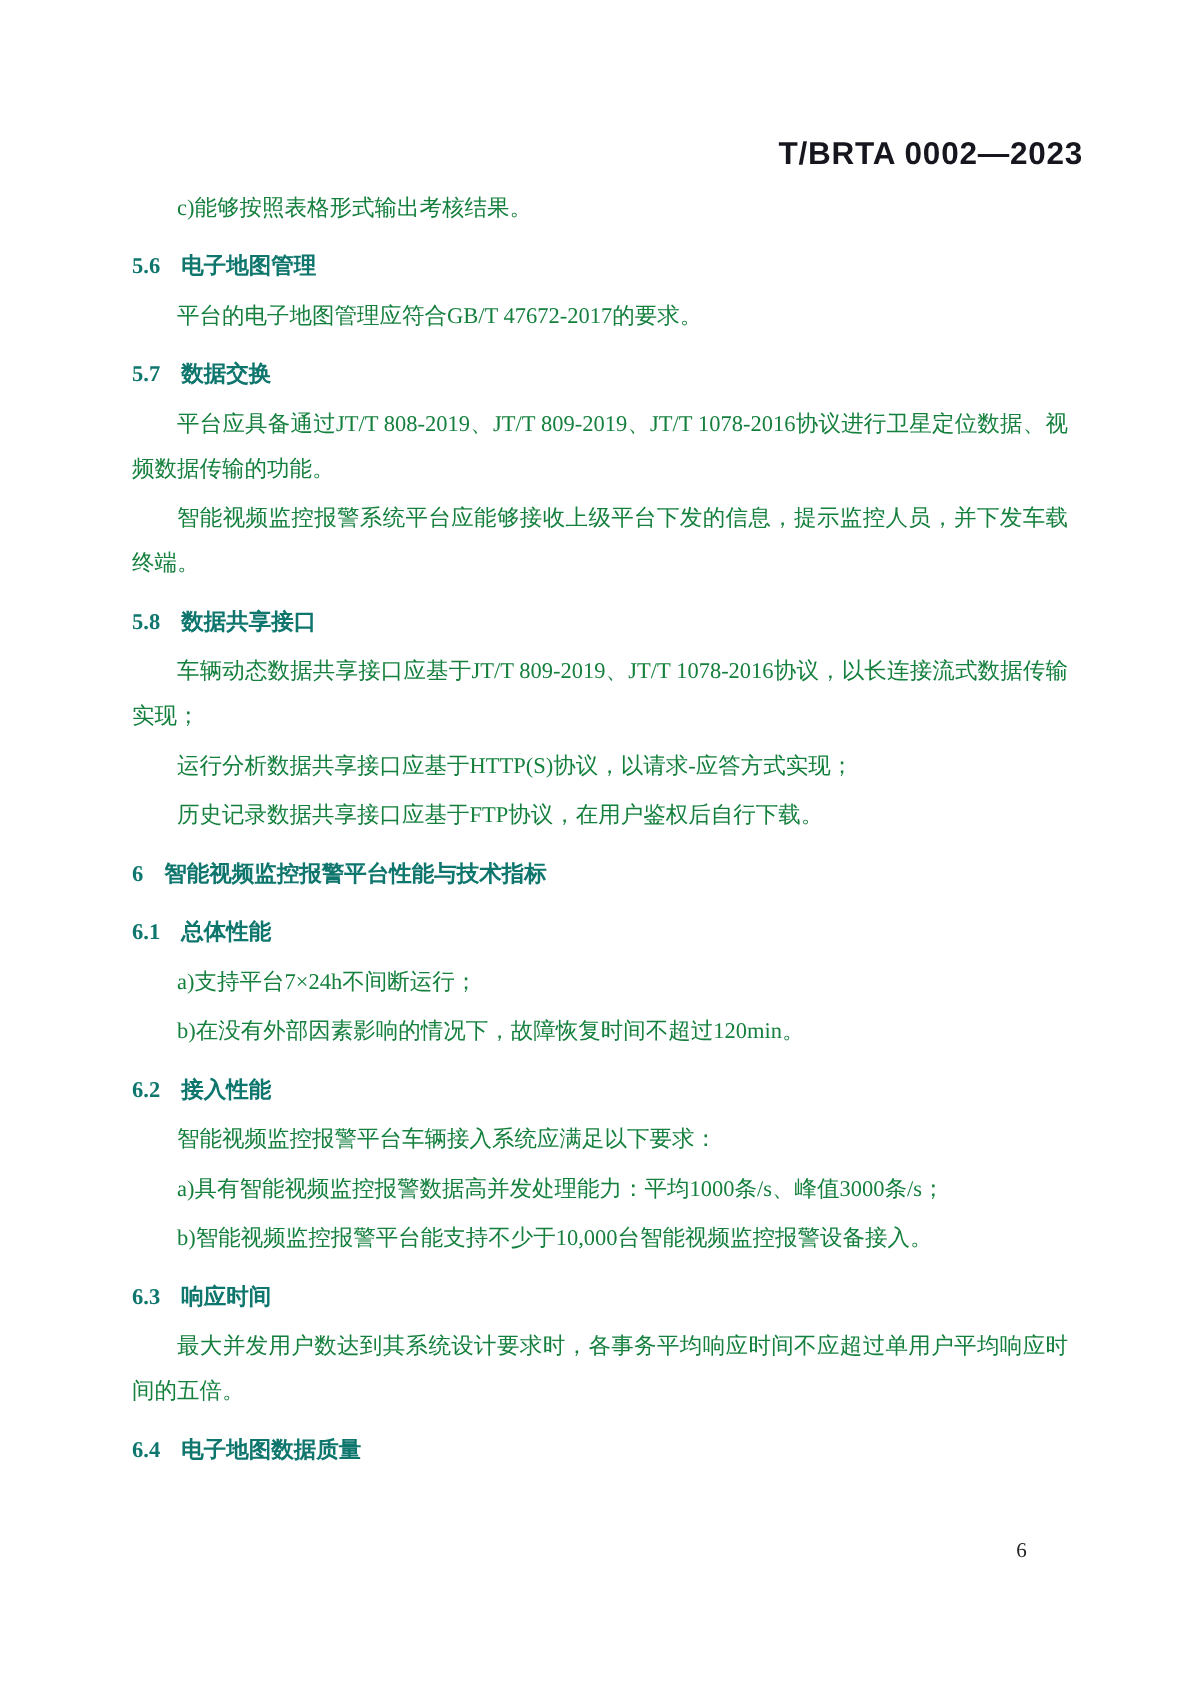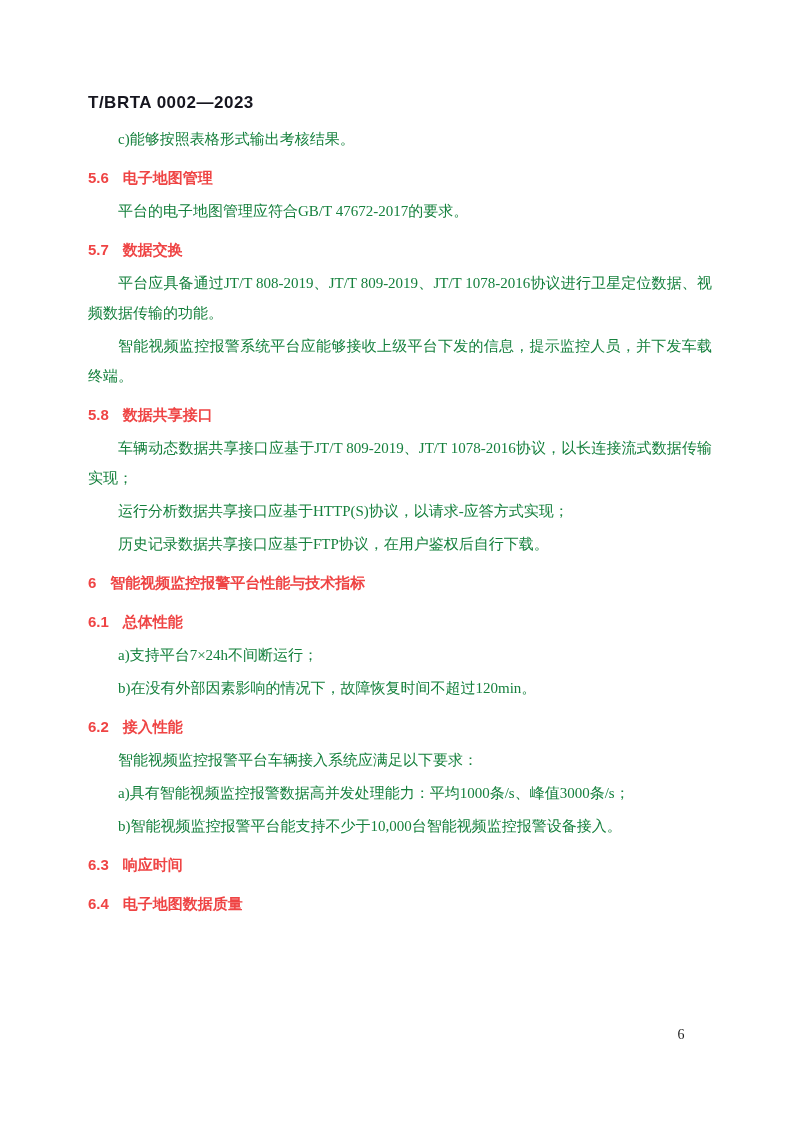--- a/index.html
+++ b/index.html
@@ -12,26 +12,26 @@
     width: 794px;
     height: 1123px;
     background: #ffffff;
     color: #1c1c1c;
     font-family: "Liberation Serif", serif;
     overflow: hidden;
   }
   .doc-header {
     position: absolute;
     top: 94px;
-    left: 88px;
+    left: 100px;
     width: 622px;
-    text-align: left;
+    text-align: right;
     font-family: "Liberation Sans", sans-serif;
     font-weight: 600;
-    font-size: 17px;
+    font-size: 21px;
     letter-spacing: 0.5px;
     color: #16161f;
     line-height: 18px;
   }
   .doc-body {
     position: absolute;
     top: 124px;
     left: 88px;
     width: 624px;
   }
@@ -42,22 +42,22 @@
     text-align: justify;
     text-indent: 2em;
     color: #15803d;
     overflow-wrap: anywhere;
   }
   .heading {
     margin: 9px 0 3px 0;
     font-size: 15px;
     line-height: 30px;
     font-weight: bold;
-    font-family: Liberation Sans, sans-serif;
-    color: #ef4444;
+    font-family: Liberation Serif, serif;
+    color: #0f766e;
   }
   .heading .num {
     display: inline-block;
     margin-right: 14px;
   }
   .page-number {
     position: absolute;
     top: 1026px;
     left: 641px;
     width: 80px;
@@ -103,20 +103,21 @@
     <p class="para">b)在没有外部因素影响的情况下，故障恢复时间不超过120min。</p>
 
     <h3 class="heading"><span class="num">6.2</span><span>接入性能</span></h3>
 
     <p class="para">智能视频监控报警平台车辆接入系统应满足以下要求：</p>
     <p class="para">a)具有智能视频监控报警数据高并发处理能力：平均1000条/s、峰值3000条/s；</p>
     <p class="para">b)智能视频监控报警平台能支持不少于10,000台智能视频监控报警设备接入。</p>
 
     <h3 class="heading"><span class="num">6.3</span><span>响应时间</span></h3>
 
+    <p class="para">最大并发用户数达到其系统设计要求时，各事务平均响应时间不应超过单用户平均响应时间的五倍。</p>
 
     <h3 class="heading"><span class="num">6.4</span><span>电子地图数据质量</span></h3>
 
 
   </div>
 
   <div class="page-number">6</div>
 
 </div>
 

